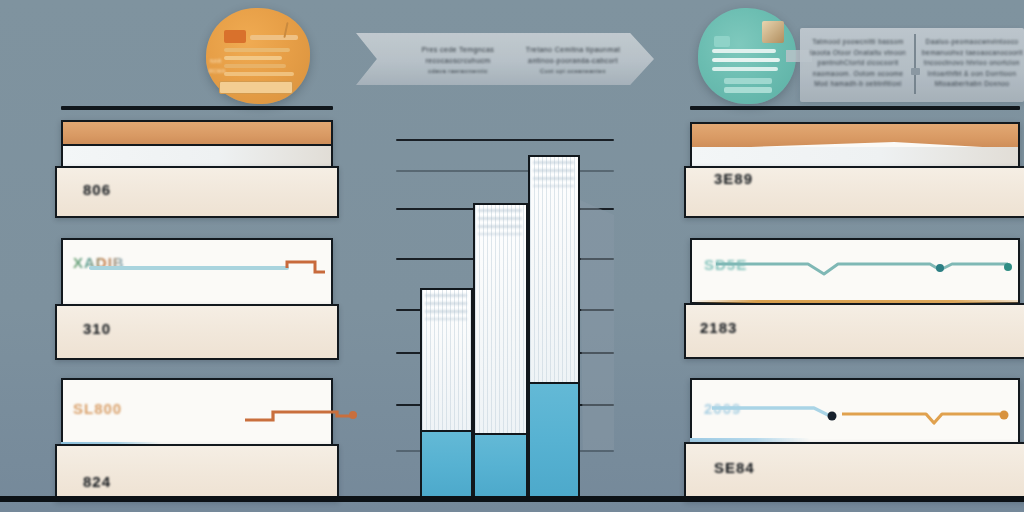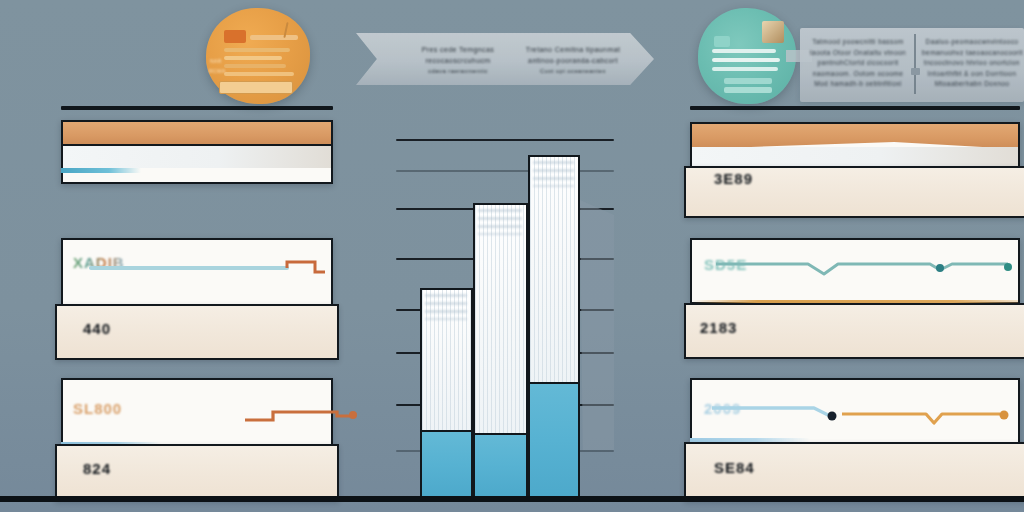--- a/index.html
+++ b/index.html
@@ -186,45 +186,48 @@
 
   <div class="rule" style="left:61px;top:106px;width:272px;height:4px;"></div>
   <div class="rule" style="left:690px;top:106px;width:330px;height:4px;"></div>
 
   <div class="card" style="left:61px;top:120px;width:272px;height:64px;">
     <div class="frame"></div>
     <div class="band-orange" style="top:2px;height:22px;left:2px;right:2px;"></div>
     <div class="band-white" style="top:26px;height:22px;left:2px;right:2px;"></div>
     <div class="accent-wedge" style="left:0px;top:48px;width:80px;height:5px;background:linear-gradient(90deg,#4aa6c4 0%,#6fc0d8 60%,rgba(120,190,215,0) 100%);"></div>
   </div>
+  <div class="band-cream" style="left:55px;top:166px;width:280px;height:48px;">
+    <span class="val" style="left:26px;top:13px;">806</span>
+  </div>
 
   <div class="card" style="left:61px;top:238px;width:272px;height:68px;">
     <div class="frame"></div>
     <span class="spark-label multi" style="left:12px;top:16px;">XADIB</span>
     <svg style="position:absolute;left:26px;top:22px;" width="242" height="26" viewBox="0 0 242 26">
       <path d="M4 8 L200 8" stroke="#a9d4de" stroke-width="4" fill="none" stroke-linecap="round"></path>
       <path d="M200 8 L200 2 L228 2 L228 12 L238 12" stroke="#c86a3c" stroke-width="3" fill="none"></path>
     </svg>
     <div class="accent-wedge" style="left:0px;top:66px;width:96px;height:5px;background:linear-gradient(90deg,#e09a4a 0%,#edb468 55%,rgba(230,175,110,0) 100%);"></div>
   </div>
   <div class="band-cream" style="left:55px;top:304px;width:280px;height:52px;">
-    <span class="val" style="left:26px;top:14px;">440</span>
+    <span class="val" style="left:26px;top:14px;">310</span>
   </div>
 
   <div class="card" style="left:61px;top:378px;width:272px;height:68px;">
     <div class="frame"></div>
     <span class="spark-label orange" style="left:12px;top:22px;">SL800</span>
     <svg style="position:absolute;left:180px;top:26px;" width="132" height="26" viewBox="0 0 132 26">
       <path d="M4 16 L32 16 L32 8 L96 8 L96 12 L112 12" stroke="#c96f3d" stroke-width="3.2" fill="none"></path>
       <circle cx="112" cy="11" r="4" fill="#c96f3d"></circle>
     </svg>
     <div class="accent-wedge" style="left:0px;top:64px;width:100px;height:7px;background:linear-gradient(90deg,#8fc4e0 0%,#a8d3e8 55%,rgba(170,210,232,0) 100%);"></div>
   </div>
   <div class="band-cream" style="left:55px;top:444px;width:280px;height:53px;">
-    <span class="val" style="left:26px;top:14px;">824</span>
+    <span class="val" style="left:26px;top:27px;">824</span>
   </div>
 
   <div class="gridline" style="left:396px;top:139px;width:218px;"></div>
   <div class="gridline thin" style="left:396px;top:170px;width:218px;"></div>
   <div class="gridline" style="left:396px;top:208px;width:218px;"></div>
   <div class="gridline" style="left:396px;top:258px;width:218px;"></div>
   <div class="gridline" style="left:396px;top:309px;width:218px;"></div>
   <div class="gridline" style="left:396px;top:352px;width:218px;"></div>
   <div class="gridline" style="left:396px;top:404px;width:218px;"></div>
   <div class="gridline thin" style="left:396px;top:450px;width:218px;"></div>

